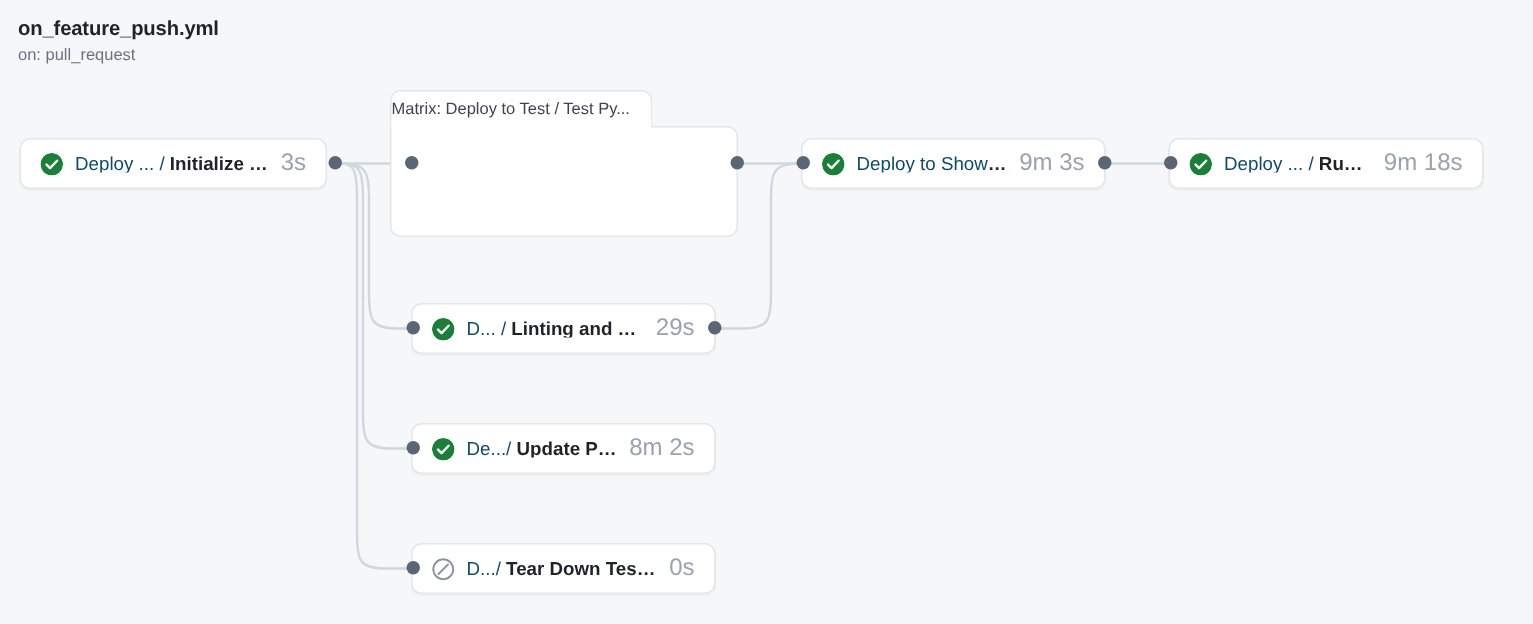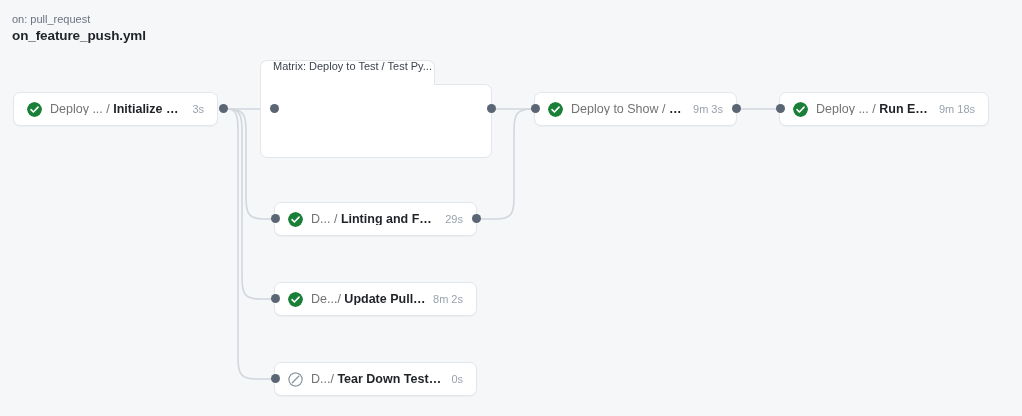--- a/index.html
+++ b/index.html
@@ -62,24 +62,24 @@
   .node .label {
     font-size: 12.5px;
     color: #1f2328;
     font-weight: bold;
     line-height: 1;
     overflow: hidden;
     text-overflow: ellipsis;
   }
   .node .prefix {
     font-weight: normal;
-    color: #737373;
+    color: #0c4a6e;
   }
   .node .dur {
-    font-size: 11px;
+    font-size: 16px;
     color: #9aa2ad;
     font-weight: normal;
     margin-left: 7px;
     line-height: 1;
   }
 
   
   .st-icon {
     width: 15px;
     height: 15px;
@@ -111,22 +111,22 @@
     position: absolute;
     left: 0; top: 0;
     width: 175px;
     height: 25px;
     background: #ffffff;
     border: 1px solid #e3e6ea;
     border-bottom: none;
     border-radius: 7px 7px 0 0;
     box-sizing: border-box;
     display: flex;
-    align-items: flex-start;
-    padding-left: 12px;
+    align-items: center;
+    padding-left: 0;
     z-index: 3;
   }
   #matrix-tab-label {
     font-size: 11px;
     color: #3d4450;
     line-height: 1;
     overflow: hidden;
     text-overflow: ellipsis;
     white-space: nowrap;
   }
@@ -171,22 +171,22 @@
     font-size: 11.5px;
     color: #737b85;
     line-height: 1;
     cursor: pointer;
   }
 </style>
 </head>
 <body>
 
 <div id="header">
+  <div id="wf-title">on_feature_push.yml</div>
   <div id="wf-subtitle">on: pull_request</div>
-  <div id="wf-title">on_feature_push.yml</div>
 </div>
 
 <svg id="edges" viewBox="0 0 1022 416">
   <g fill="none" stroke="#d0d7de" stroke-width="1.6">
 
     <path d="M 224 109 L 274 109"></path>
 
     <path d="M 228 109 C 244 109 246 115 246 131 L 246 197 C 246 213 248 219 264 219 L 276 219"></path>
 
     <path d="M 228 109 C 240 109 242 115 242 131 L 242 277 C 242 293 244 299 260 299 L 276 299"></path>

